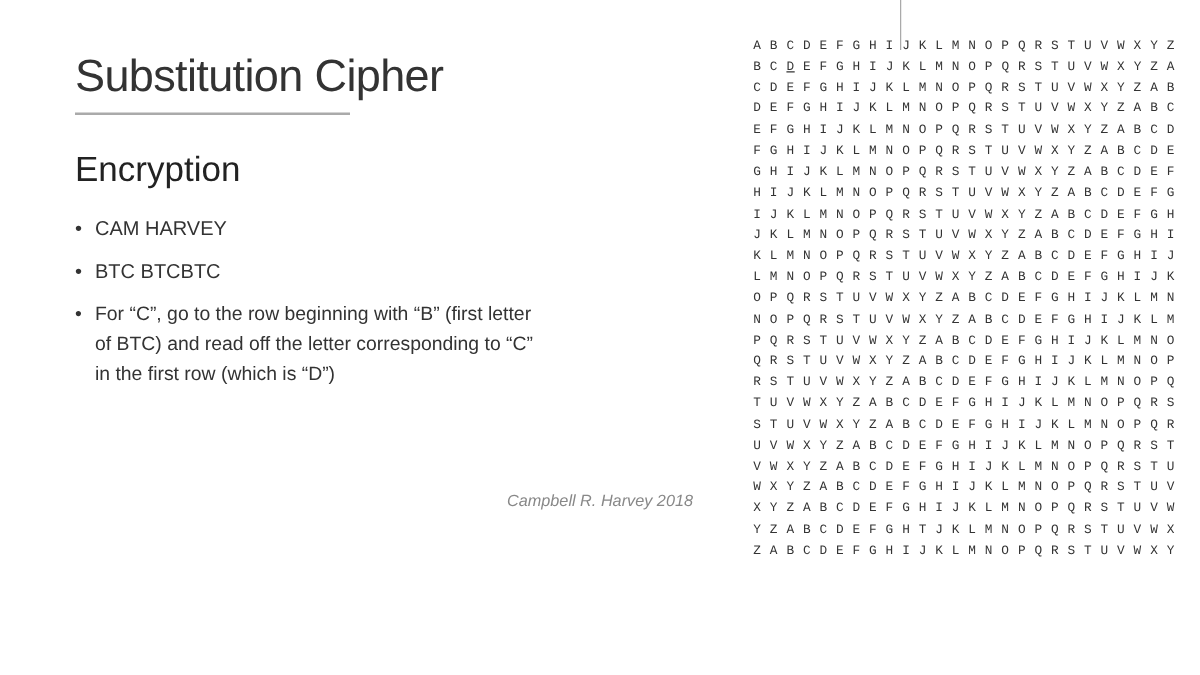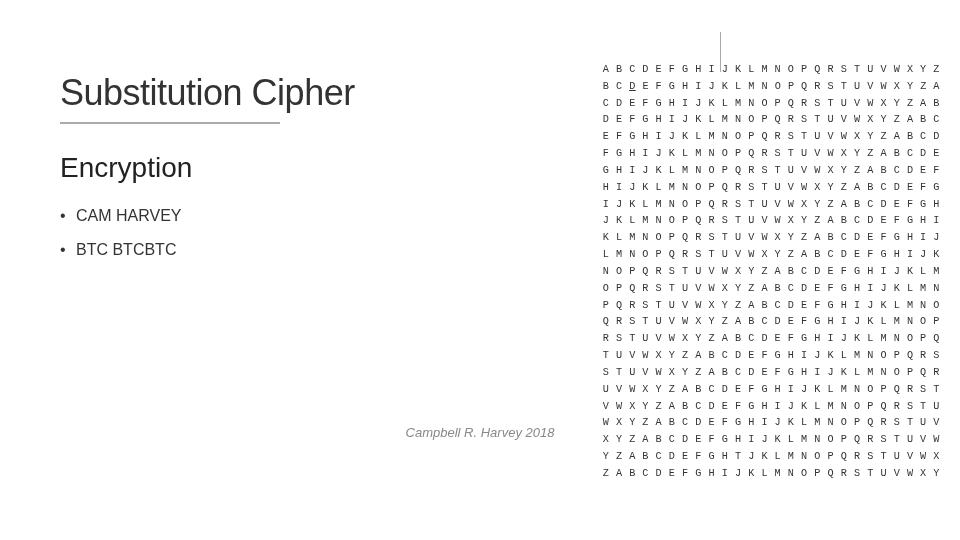--- a/index.html
+++ b/index.html
@@ -9,21 +9,20 @@
       background: #ffffff;
       font-family: 'Segoe UI', Arial, sans-serif;
       overflow: hidden;
       position: relative;
     }
     .slide {
       width: 960px;
       height: 408px;
       display: flex;
       position: relative;
-      margin-top: 32px;
     }
     .left-panel {
       flex: 0 0 480px;
       padding: 40px 50px 30px 60px;
       display: flex;
       flex-direction: column;
     }
     .title {
       font-size: 36px;
       font-weight: 300;
@@ -115,40 +114,41 @@
 <body>
 
 <div class="slide">
   <div class="left-panel">
     <h1 class="title">Substitution Cipher</h1>
     <div class="title-underline"></div>
     <h2 class="section-heading">Encryption</h2>
     <ul class="bullet-list">
       <li>CAM HARVEY</li>
       <li>BTC   BTCBTC</li>
+      <li class="long-text">For “C”, go to the row beginning with “B” (first letter of BTC) and read off the letter corresponding to “C” in the first row (which is “D”)</li>
     </ul>
   </div>
 
   <div class="right-panel">
     <div class="top-line"></div>
     <div class="cipher-table" id="cipher-table-container">
     <span class="row">A B C D E F G H I J K L M N O P Q R S T U V W X Y Z</span>
         <span class="row">B C <span class="underlined">D</span> E F G H I J K L M N O P Q R S T U V W X Y Z A</span>
         <span class="row">C D E F G H I J K L M N O P Q R S T U V W X Y Z A B</span>
         <span class="row">D E F G H I J K L M N O P Q R S T U V W X Y Z A B C</span>
         <span class="row">E F G H I J K L M N O P Q R S T U V W X Y Z A B C D</span>
         <span class="row">F G H I J K L M N O P Q R S T U V W X Y Z A B C D E</span>
         <span class="row">G H I J K L M N O P Q R S T U V W X Y Z A B C D E F</span>
         <span class="row">H I J K L M N O P Q R S T U V W X Y Z A B C D E F G</span>
         <span class="row">I J K L M N O P Q R S T U V W X Y Z A B C D E F G H</span>
         <span class="row">J K L M N O P Q R S T U V W X Y Z A B C D E F G H I</span>
         <span class="row">K L M N O P Q R S T U V W X Y Z A B C D E F G H I J</span>
         <span class="row">L M N O P Q R S T U V W X Y Z A B C D E F G H I J K</span>
+        <span class="row">O P Q R S T U V W X Y Z A B C D E F G H I J K L M N</span>
         <span class="row">N O P Q R S T U V W X Y Z A B C D E F G H I J K L M</span>
-        <span class="row">O P Q R S T U V W X Y Z A B C D E F G H I J K L M N</span>
         <span class="row">P Q R S T U V W X Y Z A B C D E F G H I J K L M N O</span>
         <span class="row">Q R S T U V W X Y Z A B C D E F G H I J K L M N O P</span>
         <span class="row">R S T U V W X Y Z A B C D E F G H I J K L M N O P Q</span>
         <span class="row">T U V W X Y Z A B C D E F G H I J K L M N O P Q R S</span>
         <span class="row">S T U V W X Y Z A B C D E F G H I J K L M N O P Q R</span>
         <span class="row">U V W X Y Z A B C D E F G H I J K L M N O P Q R S T</span>
         <span class="row">V W X Y Z A B C D E F G H I J K L M N O P Q R S T U</span>
         <span class="row">W X Y Z A B C D E F G H I J K L M N O P Q R S T U V</span>
         <span class="row">X Y Z A B C D E F G H I J K L M N O P Q R S T U V W</span>
         <span class="row">Y Z A B C D E F G H T J K L M N O P Q R S T U V W X</span>

